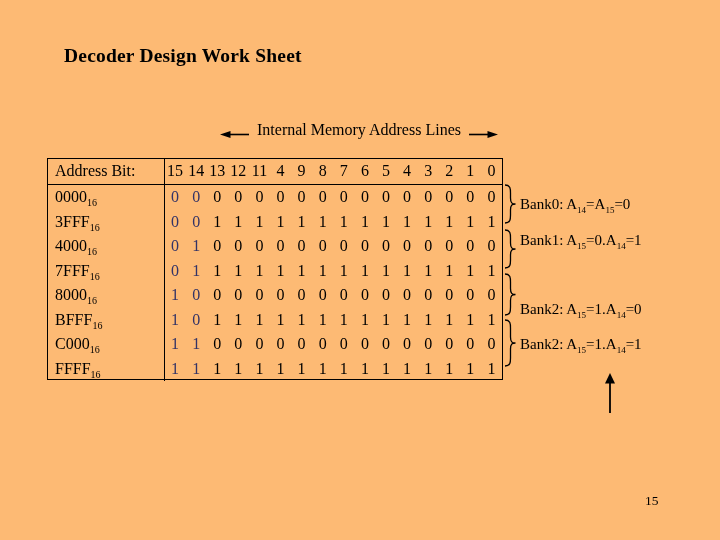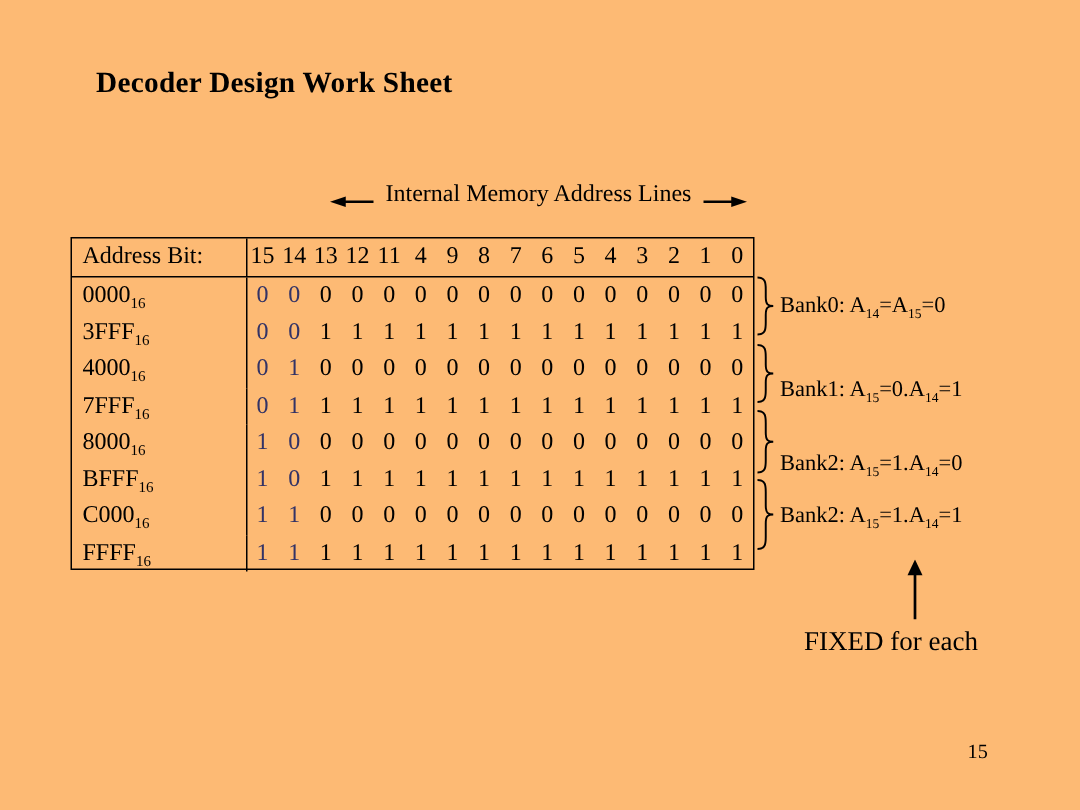--- a/index.html
+++ b/index.html
@@ -243,35 +243,34 @@
   </div>
 
   <div id="bank-layer">
       <svg width="14" height="40" viewBox="0 0 14 40" class="brace" style="top: 184px;">
         <path d="M2,1 C7.5,1 7.5,5 7.5,9 L7.5,14 C7.5,19 9,20 12.5,20 C9,20 7.5,21 7.5,26 L7.5,31 C7.5,35 7.5,39 2,39" fill="none" stroke="#000" stroke-width="1.3"></path>
       </svg>
       <div class="bank-label" style="top: 196px; font-family: Liberation Serif, serif;">Bank0: A<sub>14</sub>=A<sub>15</sub>=0</div>
       <svg width="14" height="40" viewBox="0 0 14 40" class="brace" style="top: 229px;">
         <path d="M2,1 C7.5,1 7.5,5 7.5,9 L7.5,14 C7.5,19 9,20 12.5,20 C9,20 7.5,21 7.5,26 L7.5,31 C7.5,35 7.5,39 2,39" fill="none" stroke="#000" stroke-width="1.3"></path>
       </svg>
-      <div class="bank-label" style="top: 252px;">Bank1: A<sub>15</sub>=0.A<sub>14</sub>=1</div>
+      <div class="bank-label" style="top: 232px;">Bank1: A<sub>15</sub>=0.A<sub>14</sub>=1</div>
       <svg width="14" height="43" viewBox="0 0 14 43" class="brace" style="top: 273px;">
         <path d="M2,1 C7.5,1 7.5,5 7.5,9 L7.5,15.5 C7.5,20.5 9,21.5 12.5,21.5 C9,21.5 7.5,22.5 7.5,27.5 L7.5,34 C7.5,38 7.5,42 2,42" fill="none" stroke="#000" stroke-width="1.3"></path>
       </svg>
       <div class="bank-label" style="top: 301px;">Bank2: A<sub>15</sub>=1.A<sub>14</sub>=0</div>
       <svg width="14" height="48" viewBox="0 0 14 48" class="brace" style="top: 319px;">
         <path d="M2,1 C7.5,1 7.5,5 7.5,9 L7.5,18 C7.5,23 9,24 12.5,24 C9,24 7.5,25 7.5,30 L7.5,39 C7.5,43 7.5,47 2,47" fill="none" stroke="#000" stroke-width="1.3"></path>
       </svg>
       <div class="bank-label" style="top: 336px;">Bank2: A<sub>15</sub>=1.A<sub>14</sub>=1</div>
     </div>
 
   <svg class="up-arrow" width="14" height="40" viewBox="0 0 14 40">
     <line x1="7" y1="8" x2="7" y2="40" stroke="#000" stroke-width="1.8"></line>
     <polygon points="7,0 2,10.5 12,10.5" fill="#000"></polygon>
   </svg>
 
   <div class="fixed-note">
-    <div>FIXED for each</div>
   </div>
 
   <div class="page-num">15</div>
 
 </div>
 
 </body></html>

